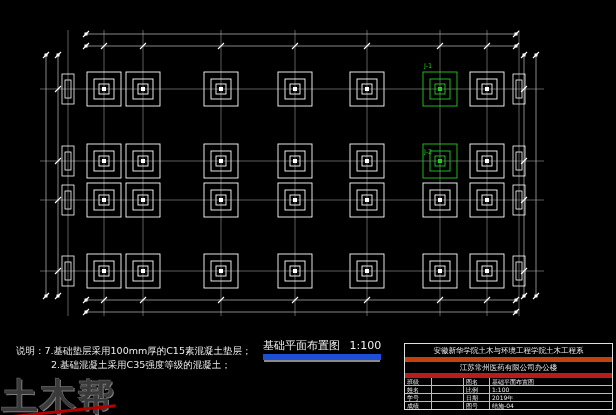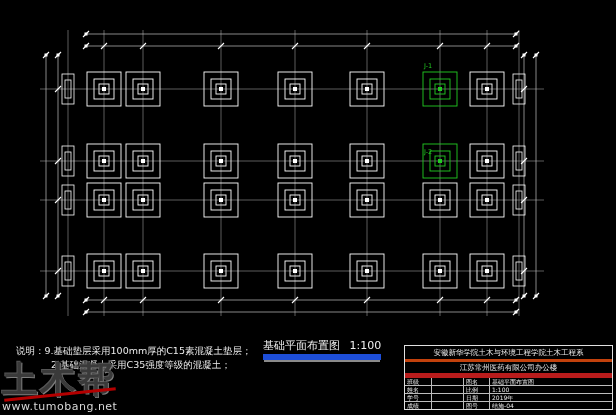--- a/index.html
+++ b/index.html
@@ -22,21 +22,21 @@
     line-height:1.5;white-space:nowrap;
   }
   .notes .ind{margin-left:35px;}
 
   .tb{
     position:absolute;right:3px;bottom:5px;width:209px;background:#000;
     border:1.5px solid #e0e0e0;color:#eaeaea;box-sizing:border-box;
   }
   .tb .hd{
     font-size:7.5px;height:13px;line-height:13px;text-align:center;
-    border-bottom:3px solid #c2410c;white-space:nowrap;overflow:hidden;
+    border-bottom:5px solid #c2410c;white-space:nowrap;overflow:hidden;
   }
   .tb .hd2{height:11px;line-height:11px;border-bottom:5px solid #b91c1c;}
   .tb-row{display:flex;height:7px;}
   .tb-row + .tb-row{border-top:1px solid #bdbdbd;}
   .tb-cell{
     font-size:6px;line-height:7px;padding:0 2px;border-left:1px solid #bdbdbd;
     white-space:nowrap;overflow:hidden;box-sizing:border-box;
   }
   .tb-cell:first-child{border-left:none;}
   .tb-cell.c0{width:26px;}
@@ -271,21 +271,21 @@
       <text x="424" y="68" fill="#22cc22" font-size="6.5">J-1</text>
       <text x="424" y="154" fill="#22cc22" font-size="6.5">J-2</text>
     </svg>
 
   <div class="plan-title">
     <span>基础平面布置图</span>
     <span class="scale">1:100</span>
   </div>
 
   <div class="notes">
-    <div>说明：9.基础垫层采用100mm厚的C15素混凝土垫层；</div>
+    <div>说明：7.基础垫层采用100mm厚的C15素混凝土垫层；</div>
     <div class="ind">2.基础混凝土采用C35强度等级的混凝土；</div>
   </div>
 
   <div class="tb">
     <div class="hd">安徽新华学院土木与环境工程学院土木工程系</div>
     <div class="hd hd2">江苏常州医药有限公司办公楼</div>
     <div id="tb-rows">
         <div class="tb-row">
           <div class="tb-cell c0">班级</div>
           <div class="tb-cell c1"></div>
@@ -309,16 +309,15 @@
           <div class="tb-cell c1"></div>
           <div class="tb-cell c2">图号</div>
           <div class="tb-cell c3">结施-04</div>
         </div>
       </div>
   </div>
 
   <div class="watermark">
     <div class="wm-brand">土木帮</div>
     <div class="wm-swoosh"></div>
-    <div class="wm-url">www.tumobang.net</div>
   </div>
 
 </div>
 
 </body></html>

